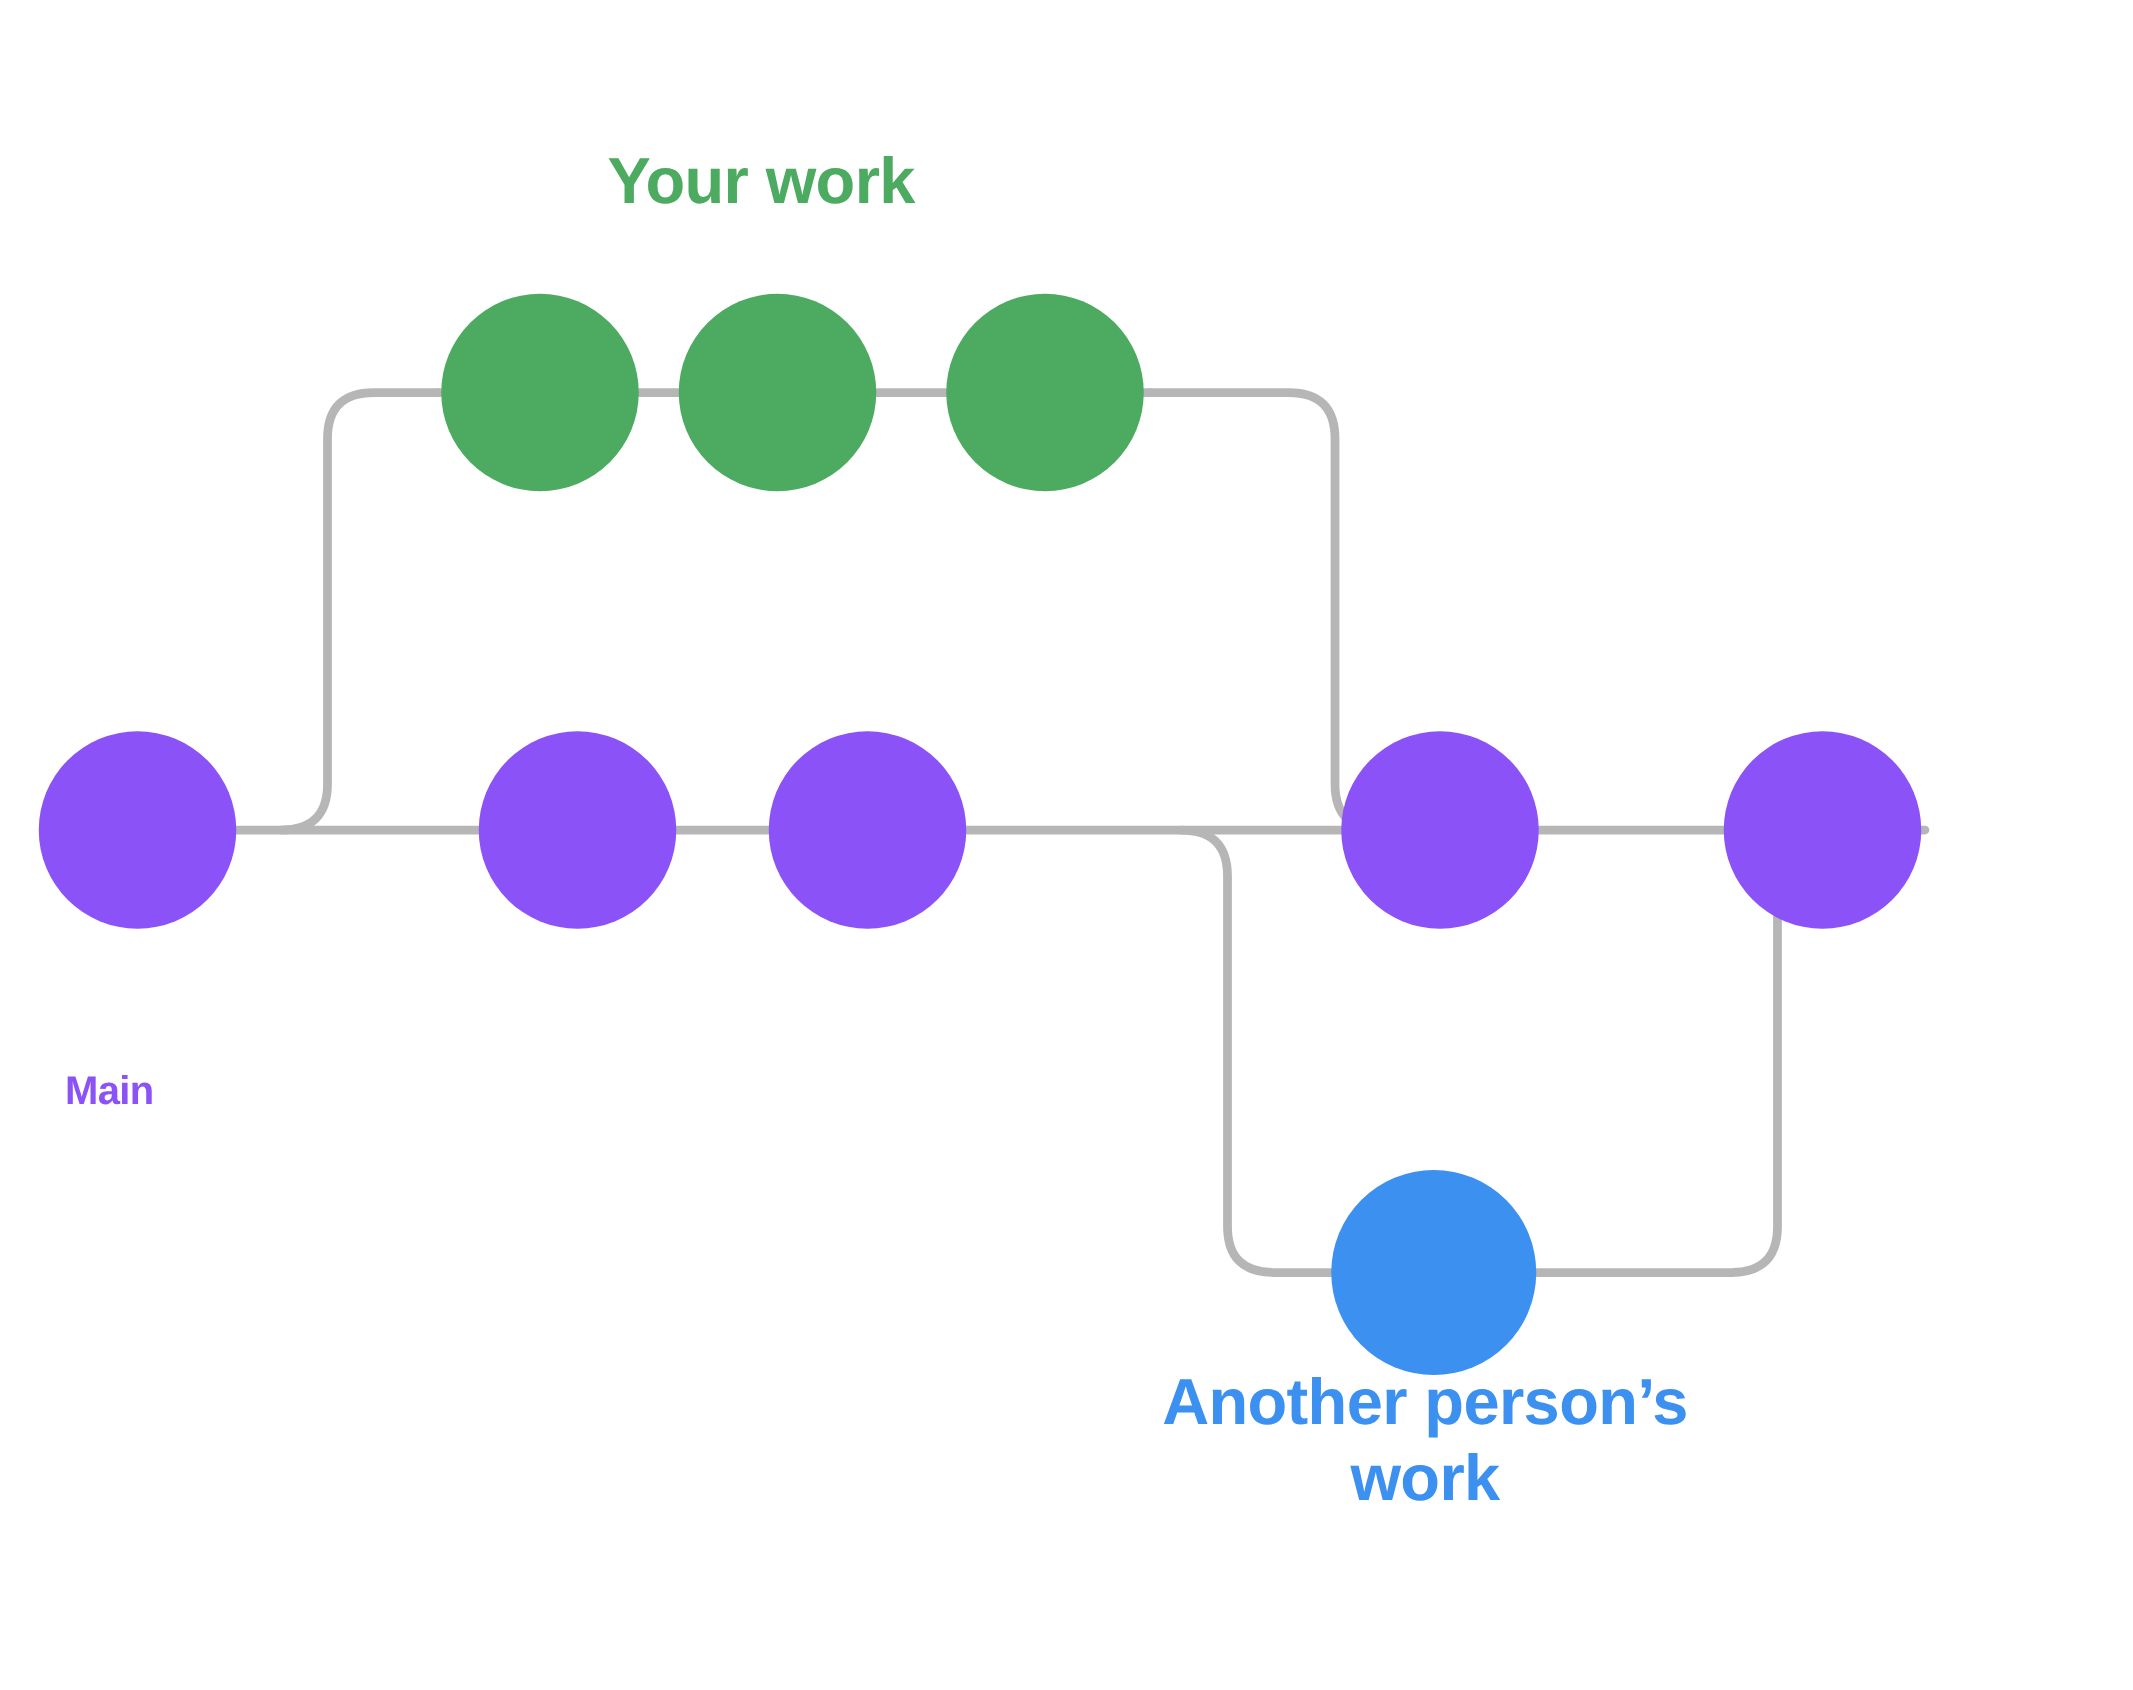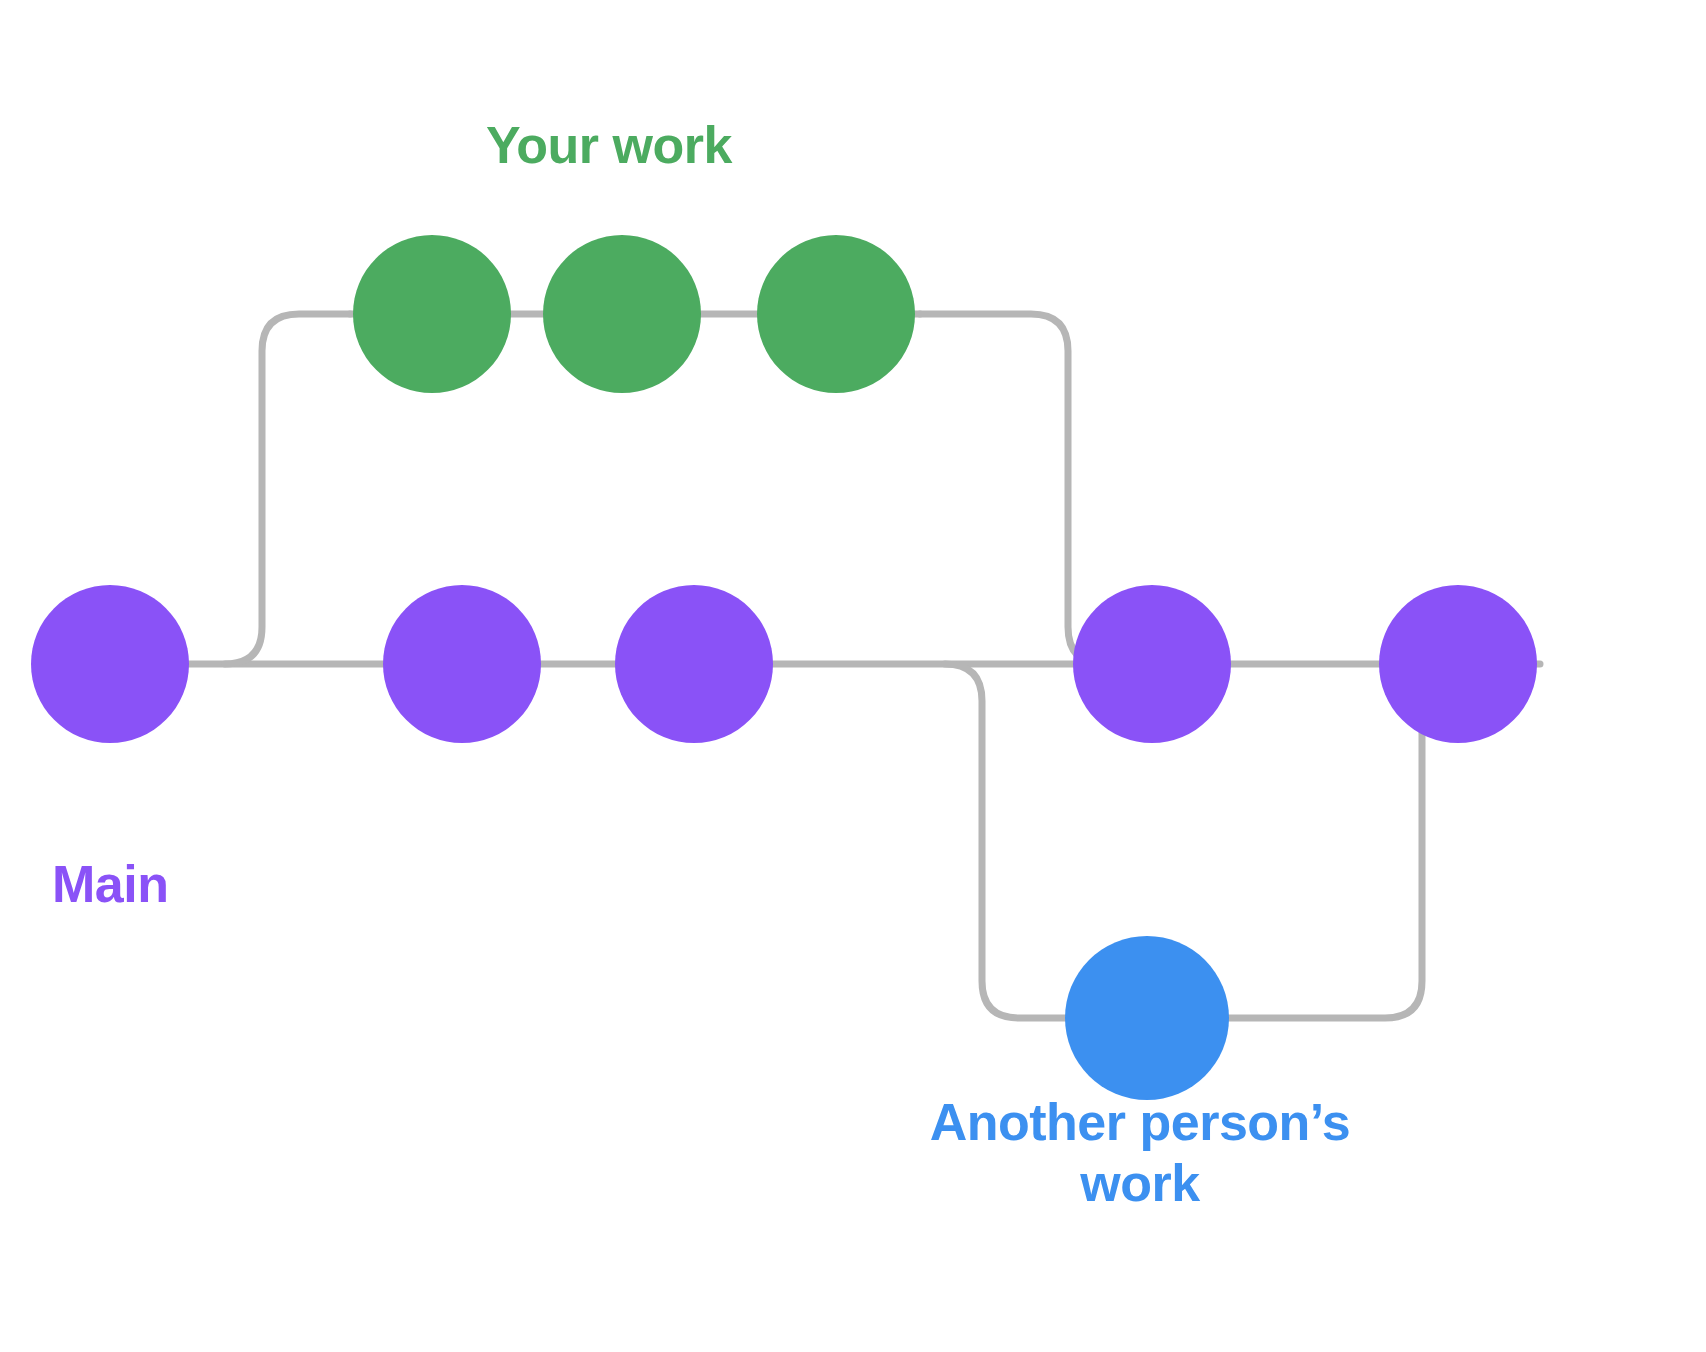--- a/index.html
+++ b/index.html
@@ -32,21 +32,21 @@
     line-height: 1.18;
   }
   .label-your-work {
     left: 486px;
     top: 96px;
     font-size: 52px;
   }
   .label-main {
     left: 52px;
     top: 835px;
-    font-size: 52px;
+    font-size: 32px;
   }
   .label-other-work {
     left: 905px;
     top: 1073px;
     font-size: 52px;
     width: 470px;
     text-align: center;
   }
 </style>
 </head>

